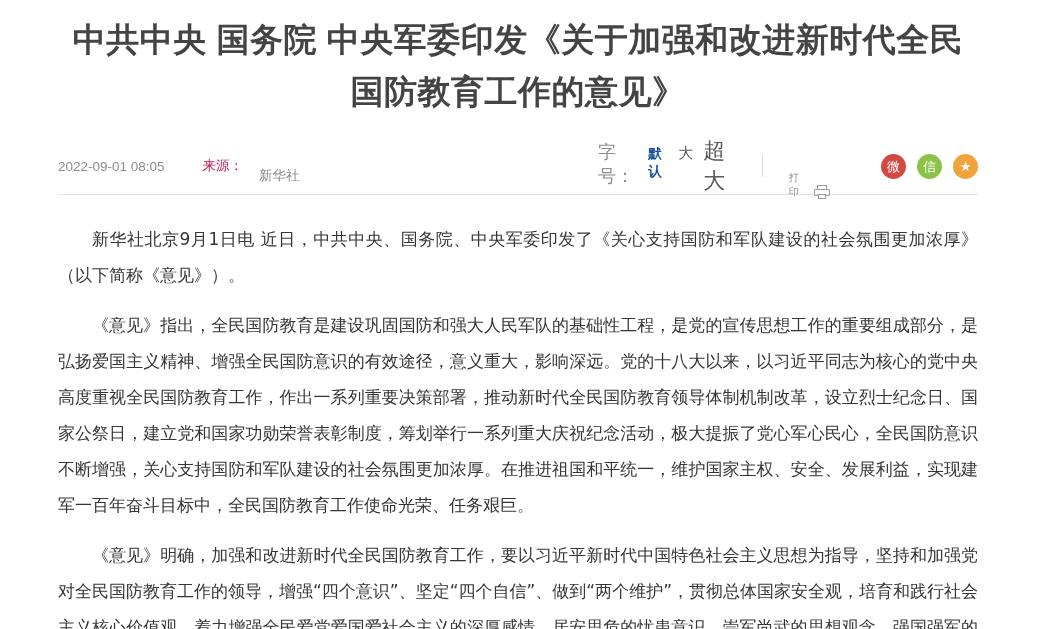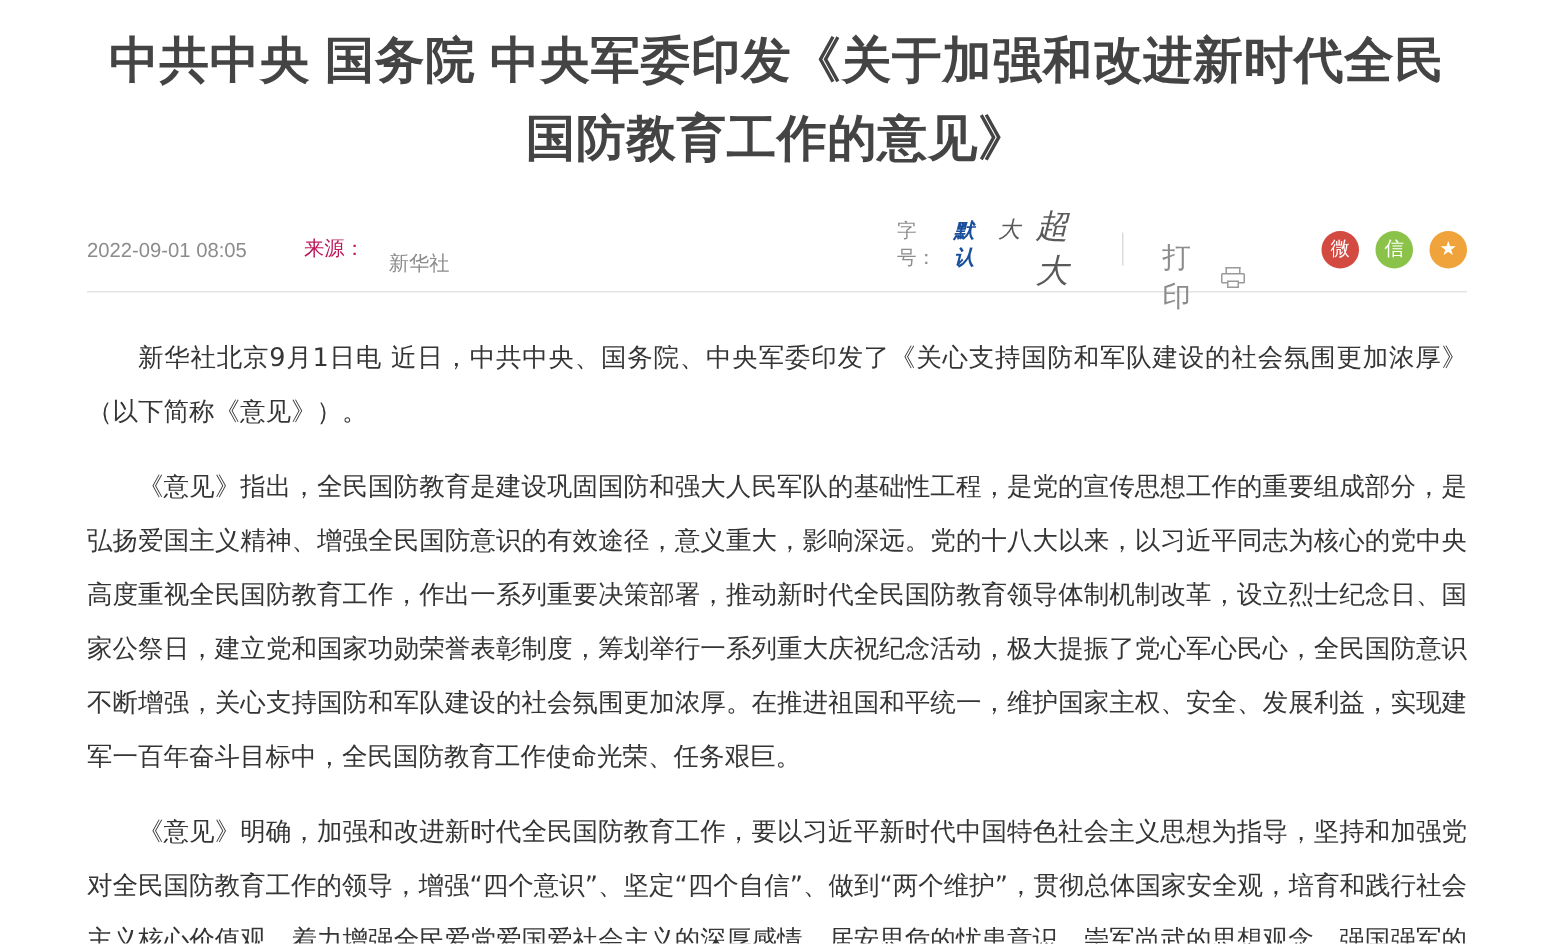--- a/index.html
+++ b/index.html
@@ -65,46 +65,45 @@
     top: 0;
     height: 56px;
     display: flex;
     align-items: center;
   }
   .fontsize-group {
     display: flex;
     align-items: baseline;
     color: #8c8c8c;
   }
-  .fontsize-label { font-size: 13px; }
+  .fontsize-label { font-size: 18px; }
   .fs-opt {
     margin-left: 10px;
     color: #5a5a5a;
     cursor: pointer;
-    font-style: italic;
   }
   .fs-opt.fs-default {
     color: #1a4f9c;
     font-weight: bold;
     font-size: 13.5px;
   }
   .fs-opt.fs-large { font-size: 15px; }
   .fs-opt.fs-xlarge { font-size: 22px; }
 
   .divider-vert {
     width: 1px;
     height: 22px;
     background: #dcdcdc;
     margin: 0 26px;
   }
   .print-group {
     display: flex;
-    align-items: center;
+    align-items: flex-end;
     color: #8c8c8c;
-    font-size: 19px;
+    font-size: 10px;
     cursor: pointer;
     margin-top: 38px;
   }
   .printer-icon {
     display: inline-block;
     margin-left: 10px;
     width: 16px;
     height: 14px;
     position: relative;
   }

